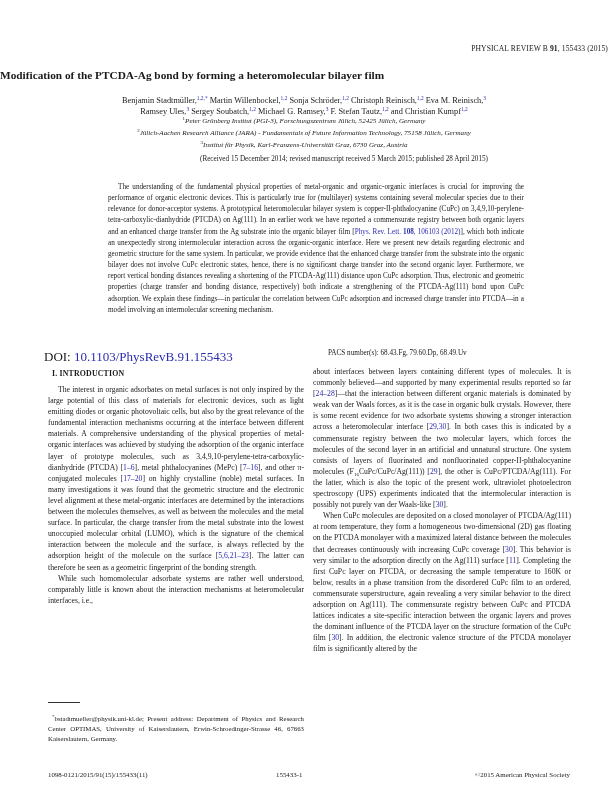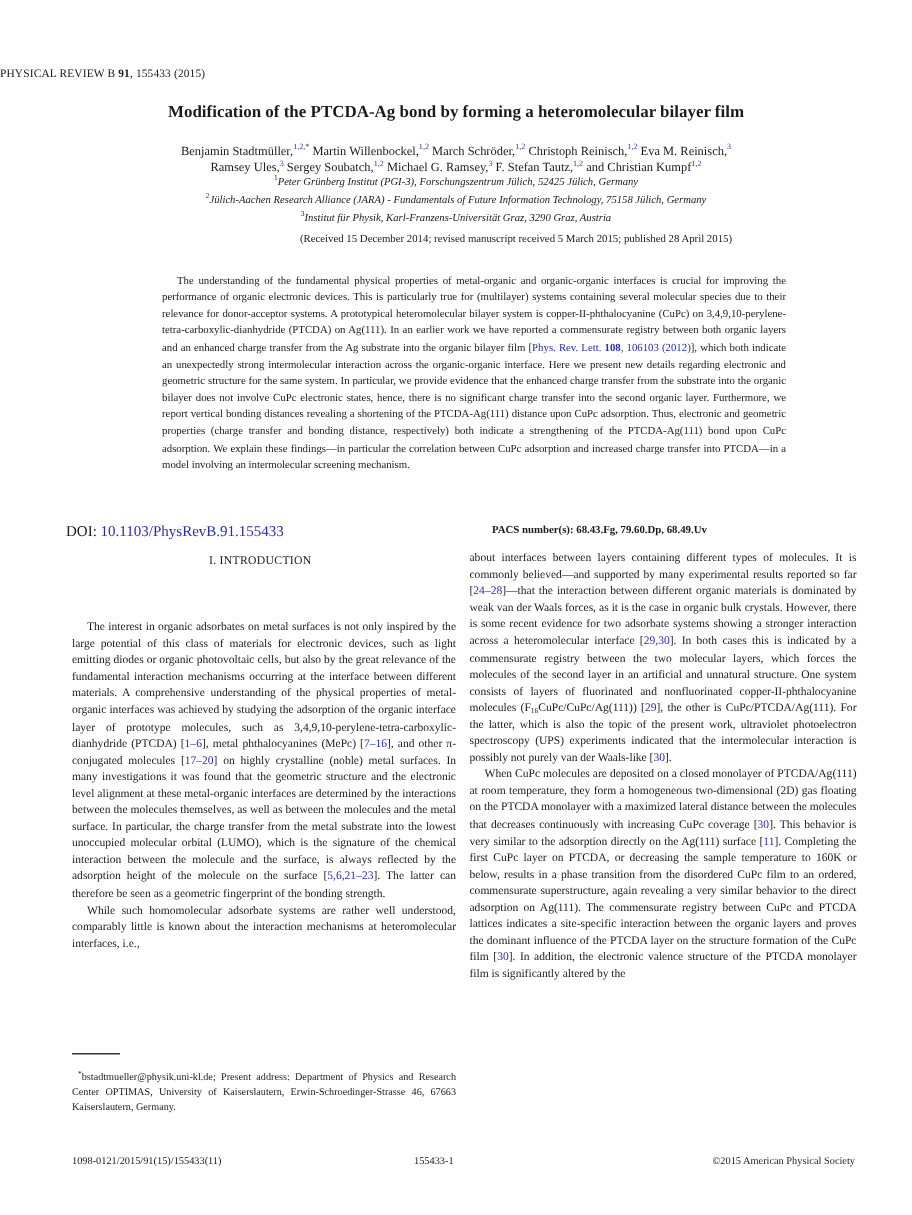--- a/index.html
+++ b/index.html
@@ -4,26 +4,26 @@
   <style>
     html, body { margin: 0; padding: 0; background: #ffffff; }
     body {
       width: 608px; height: 810px; position: relative; overflow: hidden;
       font-family: "Liberation Serif", "DejaVu Serif", serif;
       color: #1a1a1a;
     }
     .link { color: #2b2bb0; }
     .journal-header {
       position: absolute; top: 44px; left: 0; width: 608px;
-      text-align: left; font-size: 7.6px; letter-spacing: 0.1px;
+      text-align: right; font-size: 7.6px; letter-spacing: 0.1px;
     }
     .journal-header b { font-weight: bold; }
     .title {
       position: absolute; top: 69px; left: 0; width: 608px;
-      text-align: center; font-size: 11.3px; font-weight: bold;
+      font-size: 11.3px; font-weight: bold;
     }
     .authors {
       position: absolute; top: 95px; left: 40px; width: 528px;
       text-align: center; font-size: 8.3px; line-height: 11px;
     }
     .authors sup { font-size: 5.4px; color: #2b2bb0; vertical-align: 3.4px; line-height: 0; }
     .affil {
       position: absolute; left: 40px; width: 528px; text-align: center;
       font-size: 7.1px; font-style: italic;
     }
@@ -31,35 +31,35 @@
     .dates {
       position: absolute; top: 155px; left: 0; width: 608px;
       text-align: center; font-size: 7.2px; padding-left: 40px;
     }
     .abstract {
       position: absolute; top: 170px; left: 96px; width: 416px;
       font-size: 7.2px; line-height: 11.15px; text-align: justify;
       text-indent: 10px; margin: 12px;
     }
     .doi-line {
-      position: absolute; top: 349px; left: 44px; font-size: 10px;
+      position: absolute; top: 349px; left: 44px; font-size: 13px;
     }
     .pacs-line {
-      position: absolute; top: 349px; left: 328px; font-size: 7.2px; font-weight: bold;
+      position: absolute; top: 349px; left: 328px; font-size: 7.2px;
     }
     .section-heading {
-      position: absolute; top: 369px; left: 40px; width: 267px;
-      text-align: center; font-size: 7.8px; font-weight: normal; letter-spacing: 0.2px;
+      position: absolute; top: 369px; left: 52px; width: 267px;
+      text-align: left; font-size: 7.8px; font-weight: bold; letter-spacing: 0.2px;
     }
     .col {
       position: absolute; font-size: 7.7px; line-height: 11.1px;
       text-align: justify; margin: 0;
     }
     .col p { margin: 0; text-indent: 10px; }
-    .col-left { top: 384px; left: 48px; width: 256px; margin-top: 28px; }
+    .col-left { top: 384px; left: 48px; width: 256px; }
     .col-right { top: 366px; left: 313px; width: 258px; }
     .col-right p.cont { text-indent: 0; }
     .footnote-rule {
       position: absolute; top: 702px; left: 48px; width: 32px; height: 0;
       border-top: 0.8px solid #333;
     }
     .footnote {
       position: absolute; top: 714px; left: 48px; width: 256px;
       font-size: 6.8px; line-height: 10.2px; text-align: justify; margin: 0;
       text-indent: 4px;
@@ -79,33 +79,33 @@
 </head>
 <body>
 
 <div class="journal-header"><span>PHYSICAL REVIEW B</span> <b>91</b><span>, 155433 (2015)</span></div>
 
 <div class="title">Modification of the PTCDA-Ag bond by forming a heteromolecular bilayer film</div>
 
 <div class="authors">
   <span><span>Benjamin Stadtmüller,</span><sup>1,2,*</sup></span>
   <span><span>Martin Willenbockel,</span><sup>1,2</sup></span>
-  <span><span>March Schröder,</span><sup>1,2</sup></span>
+  <span><span>Sonja Schröder,</span><sup>1,2</sup></span>
   <span><span>Christoph Reinisch,</span><sup>1,2</sup></span>
   <span><span>Eva M. Reinisch,</span><sup>3</sup></span><br>
   <span><span>Ramsey Ules,</span><sup>3</sup></span>
   <span><span>Sergey Soubatch,</span><sup>1,2</sup></span>
   <span><span>Michael G. Ramsey,</span><sup>3</sup></span>
   <span><span>F. Stefan Tautz,</span><sup>1,2</sup></span>
   <span><span>and Christian Kumpf</span><sup>1,2</sup></span>
 </div>
 
 <div class="affil" style="top:117px;"><sup>1</sup><span>Peter Grünberg Institut (PGI-3), Forschungszentrum Jülich, 52425 Jülich, Germany</span></div>
 <div class="affil" style="top:129px;"><sup>2</sup><span>Jülich-Aachen Research Alliance (JARA) - Fundamentals of Future Information Technology, 75158 Jülich, Germany</span></div>
-<div class="affil" style="top:141px;"><sup>3</sup><span>Institut für Physik, Karl-Franzens-Universität Graz, 3290 Graz, Austria</span></div>
+<div class="affil" style="top:141px;"><sup>3</sup><span>Institut für Physik, Karl-Franzens-Universität Graz, 6730 Graz, Austria</span></div>
 
 <div class="dates">(Received 15 December 2014; revised manuscript received 5 March 2015; published 28 April 2015)</div>
 
 <p class="abstract"><span>The understanding of the fundamental physical properties of metal-organic and organic-organic interfaces is crucial for improving the performance of organic electronic devices. This is particularly true for (multilayer) systems containing several molecular species due to their relevance for donor-acceptor systems. A prototypical heteromolecular bilayer system is copper-II-phthalocyanine (CuPc) on 3,4,9,10-perylene-tetra-carboxylic-dianhydride (PTCDA) on Ag(111). In an earlier work we have reported a commensurate registry between both organic layers and an enhanced charge transfer from the Ag substrate into the organic bilayer film [</span><a class="link"><span>Phys. Rev. Lett. </span><b>108</b><span>, 106103 (2012)</span></a><span>], which both indicate an unexpectedly strong intermolecular interaction across the organic-organic interface. Here we present new details regarding electronic and geometric structure for the same system. In particular, we provide evidence that the enhanced charge transfer from the substrate into the organic bilayer does not involve CuPc electronic states, hence, there is no significant charge transfer into the second organic layer. Furthermore, we report vertical bonding distances revealing a shortening of the PTCDA-Ag(111) distance upon CuPc adsorption. Thus, electronic and geometric properties (charge transfer and bonding distance, respectively) both indicate a strengthening of the PTCDA-Ag(111) bond upon CuPc adsorption. We explain these findings—in particular the correlation between CuPc adsorption and increased charge transfer into PTCDA—in a model involving an intermolecular screening mechanism.</span></p>
 
 <div class="doi-line"><span>DOI: </span><a class="link">10.1103/PhysRevB.91.155433</a></div>
 <div class="pacs-line">PACS number(s): 68.43.Fg, 79.60.Dp, 68.49.Uv</div>
 
 <div class="section-heading">I. INTRODUCTION</div>
 

